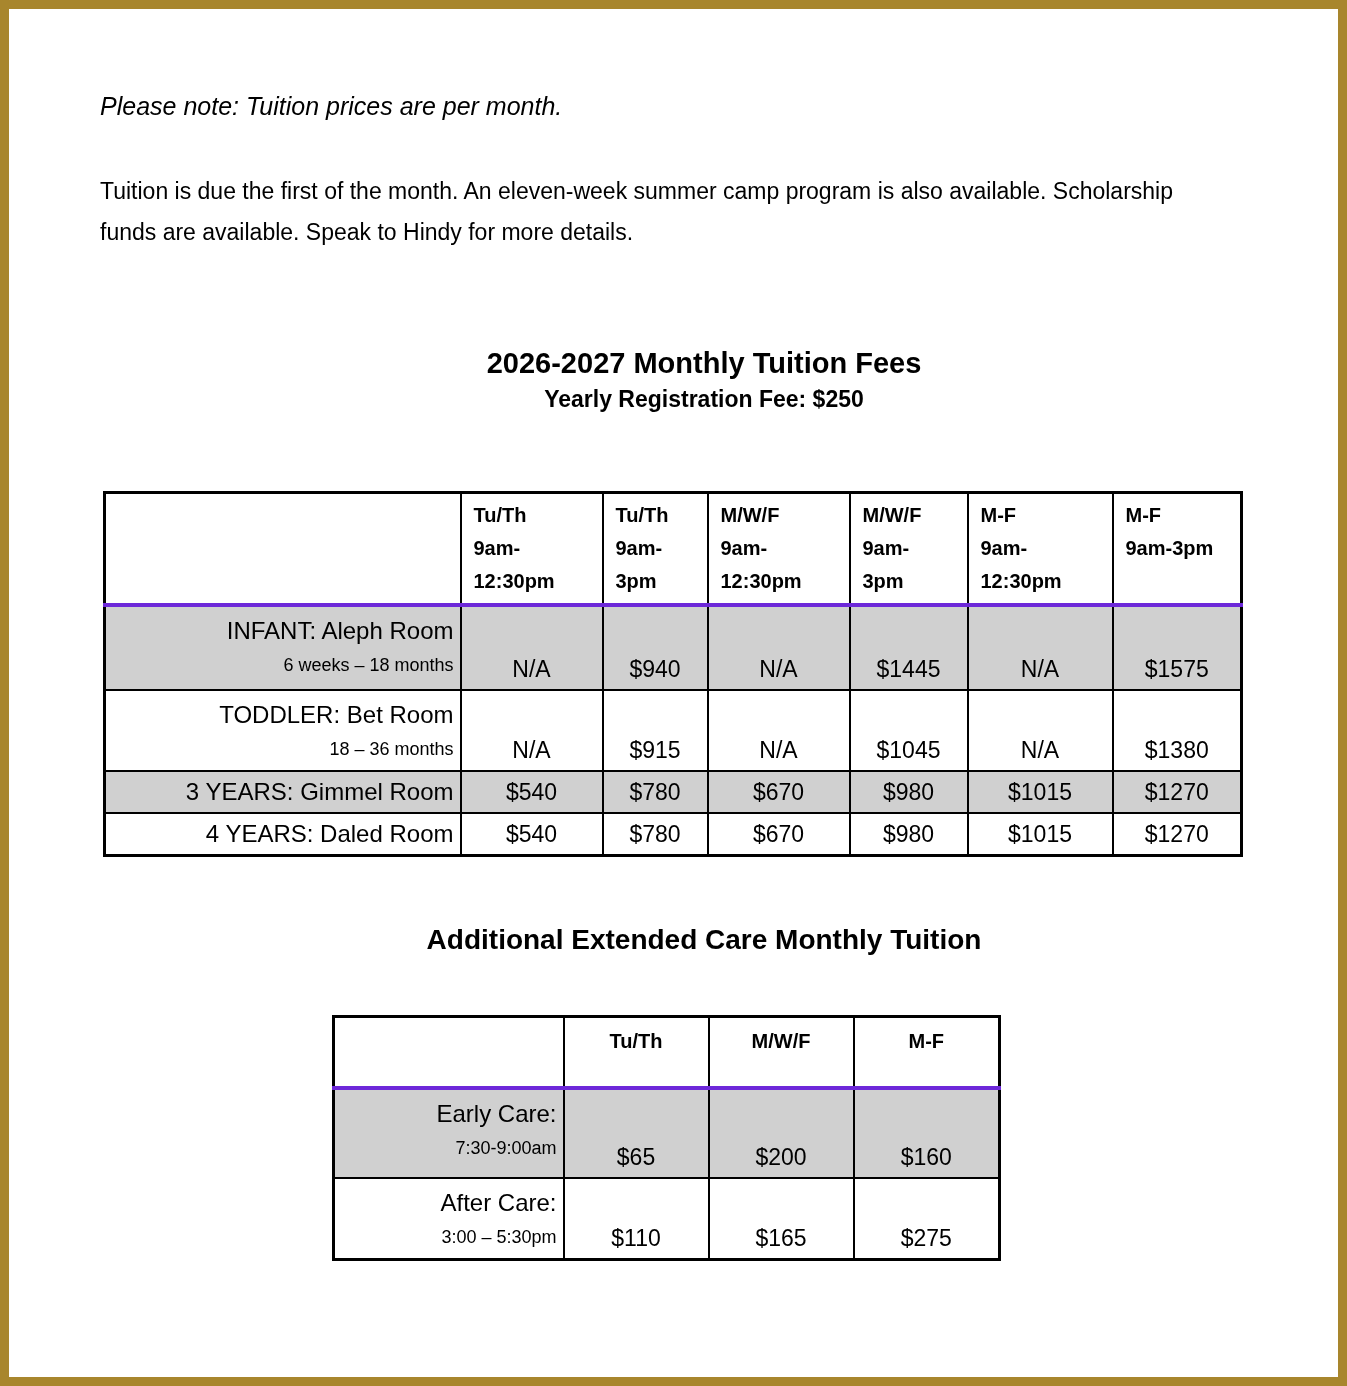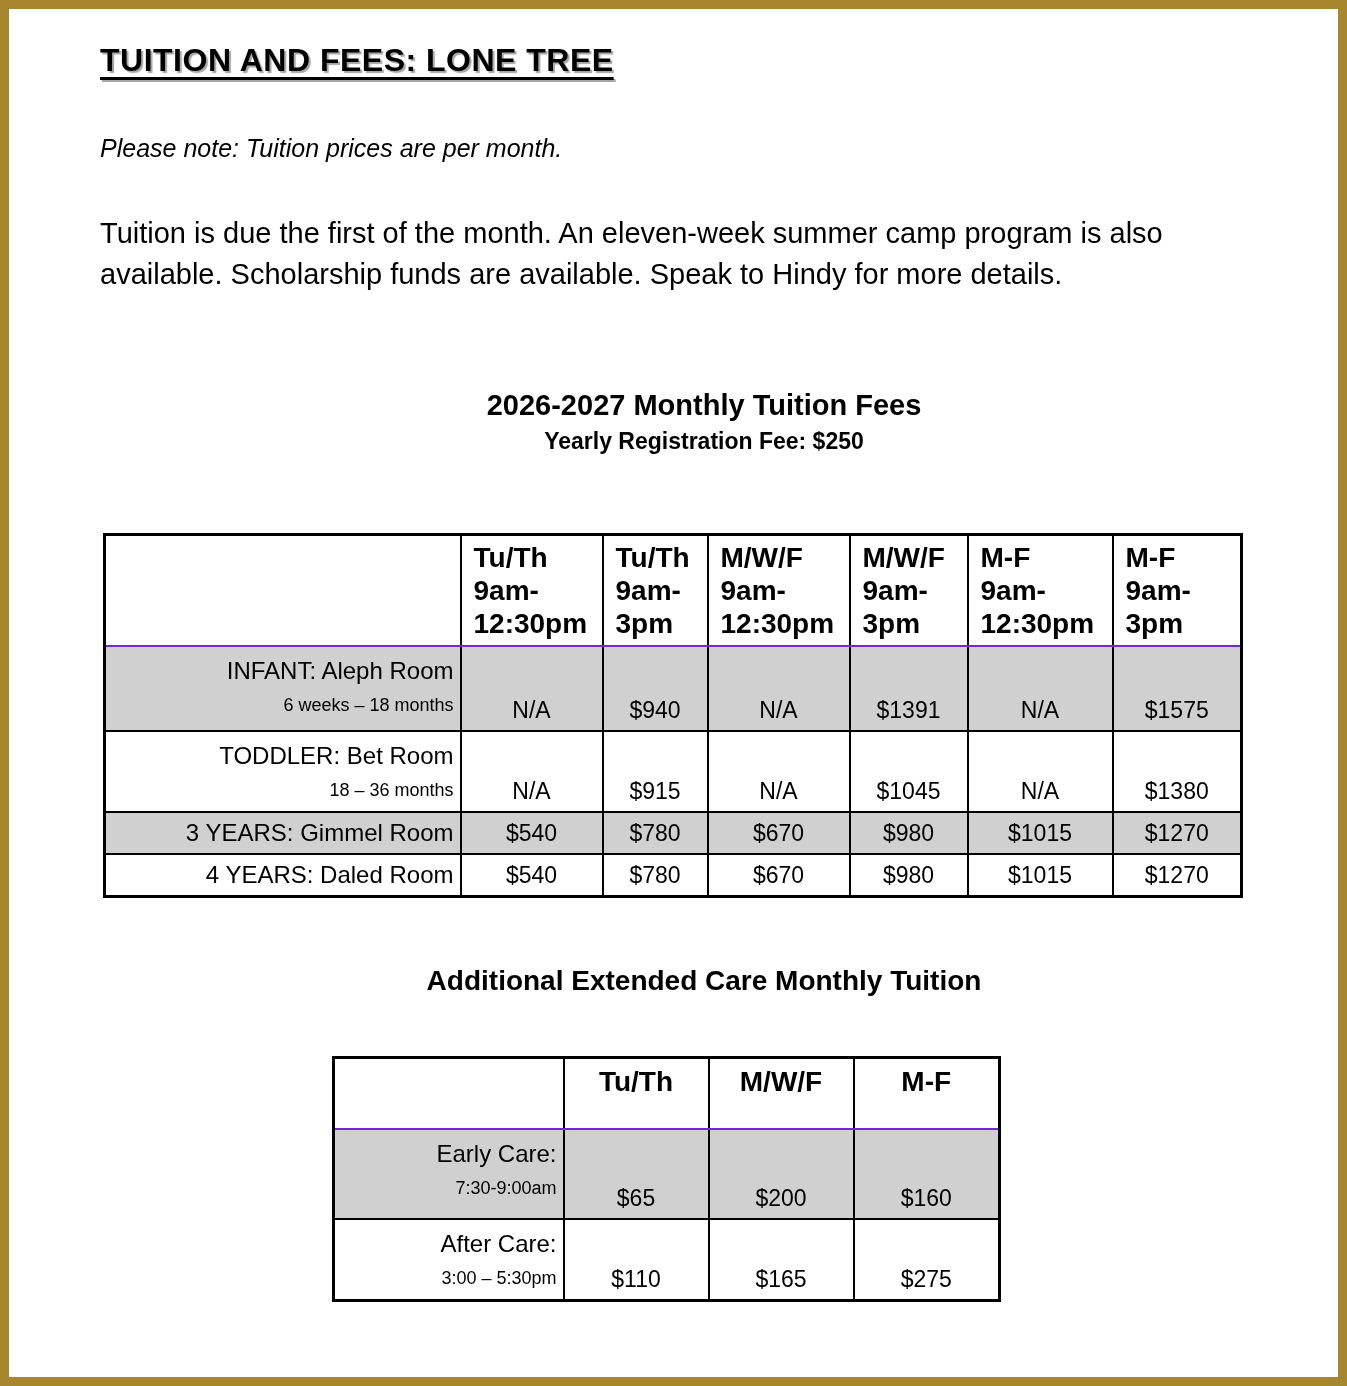--- a/index.html
+++ b/index.html
@@ -24,36 +24,36 @@
     font-weight: 700;
     letter-spacing: 0.5px;
     line-height: 42px;
     text-decoration: underline;
     text-decoration-thickness: 3px;
     text-underline-offset: 6px;
     text-shadow: 2px 2px 1px rgba(0,0,0,0.35);
   }
 
   .note   { margin-top: 52px; font-size: 25px; line-height: 30px; font-style: italic; }
-  .details{ margin-top: 50px; font-size: 29px; line-height: 41px; max-width: 1128px; }
+  .details{ margin-top: 50px; font-size: 23px; line-height: 41px; max-width: 1128px; }
 
   .fees-heading { margin-top: 90px; text-align: center; font-size: 29px; font-weight: 700; line-height: 40px; }
   .reg-subheading { text-align: center; font-size: 23px; font-weight: 700; line-height: 32px; }
 
   table { border-collapse: collapse; table-layout: fixed; background: #fff; }
   th, td { border: 2px solid #000; }
 
   .t1 { width: 1137px; margin: 76px 0 0 3px; border: 3px solid #000; }
   .t2 { width: 666px;  margin: 56px 0 0 232px; border: 3px solid #000; }
 
   thead th {
-    border-bottom: 2px solid #6d28d9;
+    border-bottom: 4px solid #6d28d9;
     background: #fff;
     font-weight: 700;
-    font-size: 28px;
+    font-size: 20px;
     vertical-align: top;
     white-space: pre-line;
   }
   .t1 thead th { text-align: left; padding: 5px 4px 5px 12px; line-height: 33px; height: 107px; }
   .t2 thead th { text-align: center; padding: 8px 0 0 0; line-height: 30px; height: 71px; }
 
   .row-label { text-align: right; vertical-align: top; padding: 5px 6px 6px 13px; }
   .room-name { display: block; font-size: 24px; line-height: 38px; }
   .room-sub  { display: block; font-size: 18px; line-height: 30px; }
   .single .row-label { vertical-align: middle; padding-top: 0; padding-bottom: 0; }
@@ -70,21 +70,20 @@
   tr.r-after { height: 82px; }
 
   .ec-heading { margin-top: 64px; text-align: center; font-size: 28px; font-weight: 700; line-height: 38px; }
 </style>
 </head>
 <body>
 
 <div class="page">
   <div class="content">
 
-    <span class="doc-title">TUITION AND FEES: LONE TREE</span>
 
     <p class="note">Please note: Tuition prices are per month.</p>
 
     <p class="details">Tuition is due the first of the month. An eleven-week summer camp program is also available. Scholarship funds are available.  Speak to Hindy for more details.</p>
 
     <div class="fees-heading">2026-2027 Monthly Tuition Fees</div>
     <div class="reg-subheading">Yearly Registration Fee: $250</div>
 
     <table class="t1">
       <colgroup>
@@ -120,21 +119,21 @@
       </thead>
       <tbody>
         <tr class="shaded r-infant">
           <td class="row-label">
             <span class="room-name">INFANT: Aleph Room</span>
             <span class="room-sub">6 weeks – 18 months</span>
           </td>
           <td class="price">N/A</td>
           <td class="price">$940</td>
           <td class="price">N/A</td>
-          <td class="price">$1391</td>
+          <td class="price">$1445</td>
           <td class="price">N/A</td>
           <td class="price">$1575</td>
         </tr>
         <tr class="r-toddler">
           <td class="row-label">
             <span class="room-name">TODDLER: Bet Room</span>
             <span class="room-sub">18 – 36 months</span>
           </td>
           <td class="price">N/A</td>
           <td class="price">$915</td>

